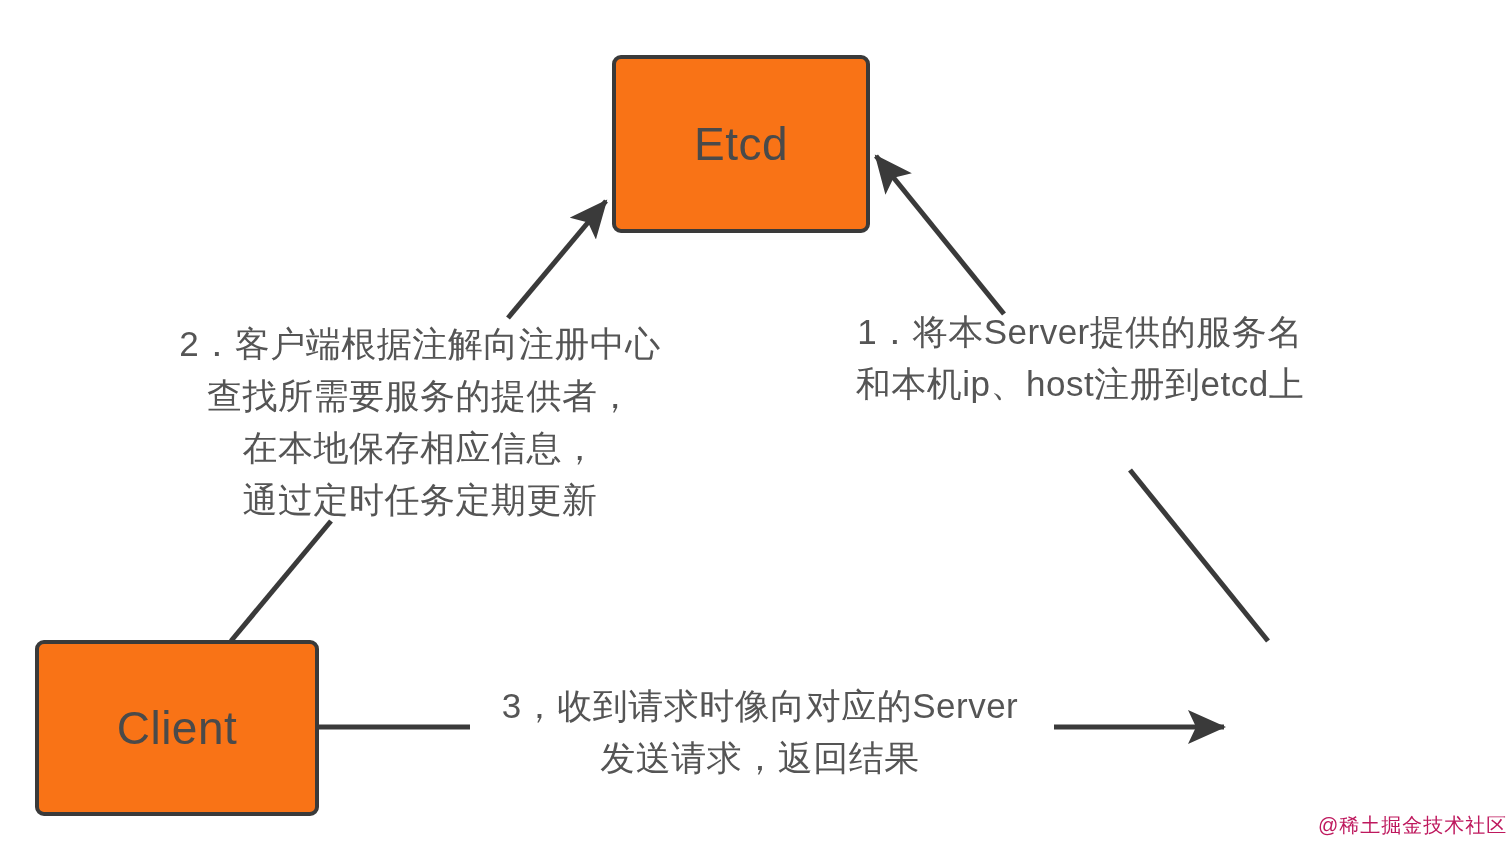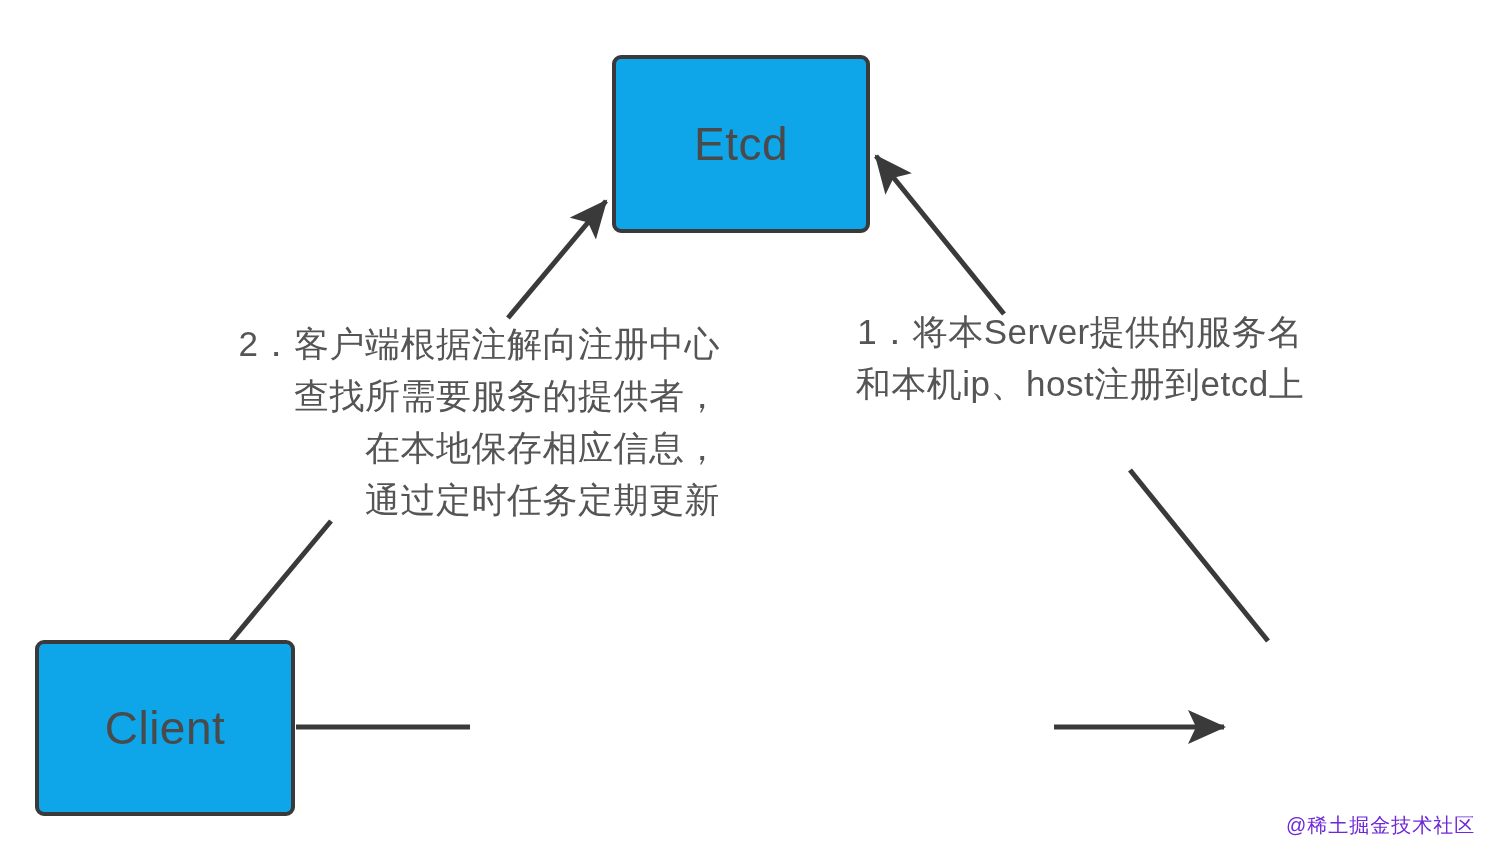--- a/index.html
+++ b/index.html
@@ -20,21 +20,21 @@
     left: 0;
     top: 0;
     width: 1512px;
     height: 857px;
   }
   .node {
     position: absolute;
     box-sizing: border-box;
     border: 4px solid #3a3a3a;
     border-radius: 9px;
-    background: #0ea5e9;
+    background: #f97316;
     display: flex;
     align-items: center;
     justify-content: center;
     color: #4a4a4a;
     font-weight: 400;
     letter-spacing: 0.5px;
   }
   .node-label {
     font-size: 46px;
     line-height: 1;
@@ -42,21 +42,21 @@
   }
   #node-etcd {
     left: 612px;
     top: 55px;
     width: 258px;
     height: 178px;
   }
   #node-client {
     left: 35px;
     top: 640px;
-    width: 260px;
+    width: 284px;
     height: 176px;
   }
   #node-server {
     left: 1229px;
     top: 640px;
     width: 258px;
     height: 176px;
   }
   .edge-label {
     position: absolute;
@@ -64,38 +64,37 @@
     font-size: 35px;
     line-height: 52px;
     text-align: center;
     white-space: pre;
     letter-spacing: 0.5px;
   }
   #label-client-etcd {
     left: 120px;
     top: 318px;
     width: 600px;
-    text-align: right;
   }
   #label-server-etcd {
     left: 780px;
     top: 306px;
     width: 600px;
   }
   #label-client-server {
     left: 440px;
     top: 680px;
     width: 640px;
   }
   #watermark {
     position: absolute;
-    left: 1286px;
+    left: 1318px;
     top: 812px;
     font-size: 20px;
-    color: #6d28d9;
+    color: #be185d;
     letter-spacing: 1px;
     white-space: nowrap;
   }
 </style>
 </head>
 <body>
 
 <div id="canvas">
 
   <svg id="wires" viewBox="0 0 1512 857" xmlns="http://www.w3.org/2000/svg">
@@ -131,16 +130,18 @@
 
 
   <div class="edge-label" id="label-server-etcd">1．将本Server提供的服务名
 和本机ip、host注册到etcd上</div>
 
   <div class="edge-label" id="label-client-etcd">2．客户端根据注解向注册中心
 查找所需要服务的提供者，
 在本地保存相应信息，
 通过定时任务定期更新</div>
 
+  <div class="edge-label" id="label-client-server">3，收到请求时像向对应的Server
+发送请求，返回结果</div>
 
   <div id="watermark">@稀土掘金技术社区</div>
 
 </div>
 
 </body></html>

